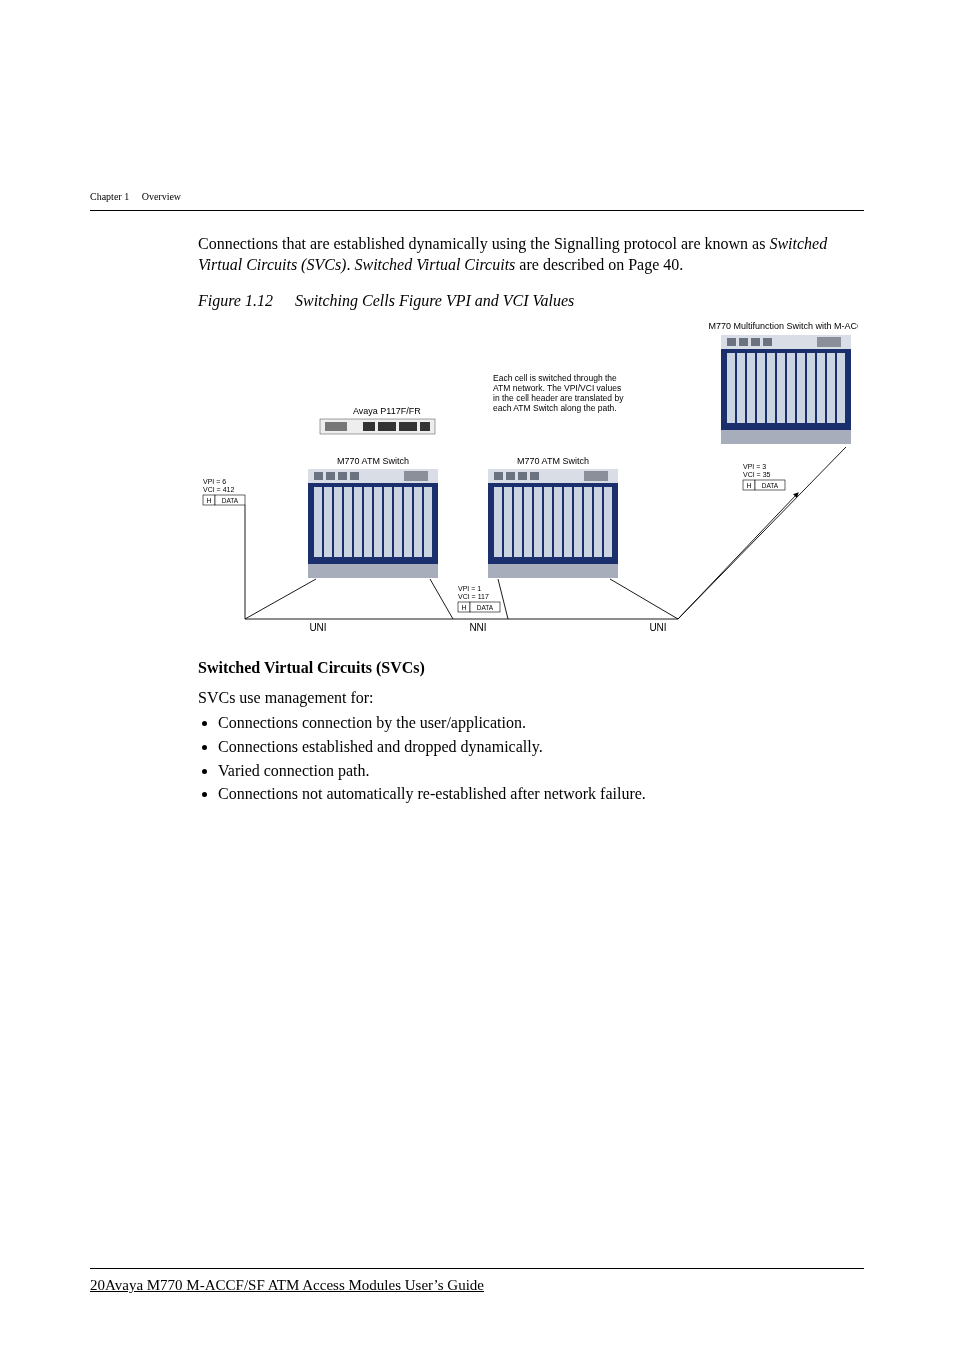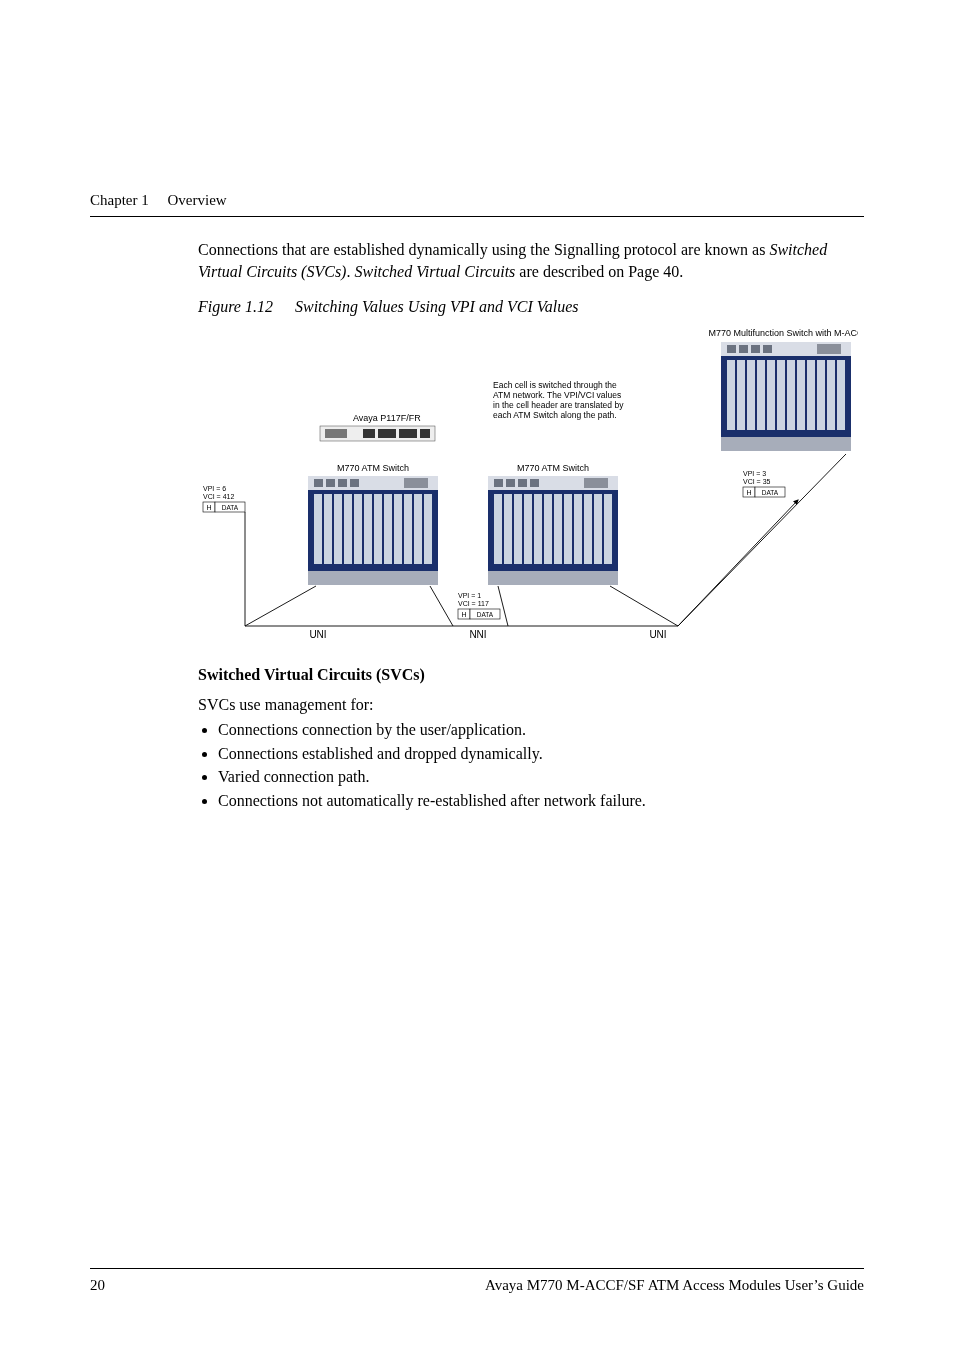--- a/index.html
+++ b/index.html
@@ -13,21 +13,21 @@
     font-size: 16px;
     line-height: 1.35;
   }
   .page {
     padding: 190px 90px 60px 90px;
     box-sizing: border-box;
     min-height: 1351px;
     position: relative;
   }
   .running-head {
-    font-size: 15px;
+    font-size: 10px;
     margin-bottom: 6px;
   }
   hr.rule {
     border: none;
     border-top: 1px solid #000;
     margin: 0 0 22px 0;
   }
   .body-col {
     margin-left: 108px;
   }
@@ -91,22 +91,23 @@
     left: 90px; right: 90px;
     bottom: 56px;
   }
   .footer hr {
     border: none;
     border-top: 1px solid #000;
     margin: 0 0 6px 0;
   }
   .footer-row {
     display: flex;
-    justify-content: space-between;
+    justify-content: flex-start;
     font-size: 15px;
+    text-decoration: underline;
   }
 </style>
 </head>
 <body>
 
 <div class="page">
 
   <div class="running-head">
     <span>Chapter 1</span>&nbsp;&nbsp;&nbsp;&nbsp;
     <span>Overview</span>
@@ -115,21 +116,21 @@
 
   <div class="body-col">
 
     <p class="para">
       <span>Connections that are established dynamically using the Signalling protocol are known as </span><span class="italic">Switched Virtual Circuits (SVCs)</span><span>. </span><span class="italic">Switched Virtual Circuits</span><span> are described on Page 40.</span>
     </p>
 
 
     <p class="fig-caption">
       <span class="figno">Figure 1.12</span>
-      <span>Switching Values Using VPI and VCI Values</span>
+      <span>Switching Cells Figure VPI and VCI Values</span>
     </p>
 
     <svg class="figure-svg" width="660" height="320" viewBox="0 0 660 320">
       <defs>
         <g id="chassis">
           <rect x="0" y="0" width="130" height="95" fill="#1a2f6b"></rect>
           <rect x="0" y="0" width="130" height="14" fill="#d9dde6"></rect>
           <rect x="96" y="2" width="24" height="10" fill="#8a8f9a"></rect>
           <g transform="translate(6,3)">
             <rect x="0" y="0" width="9" height="8" fill="#6b7280"></rect>

